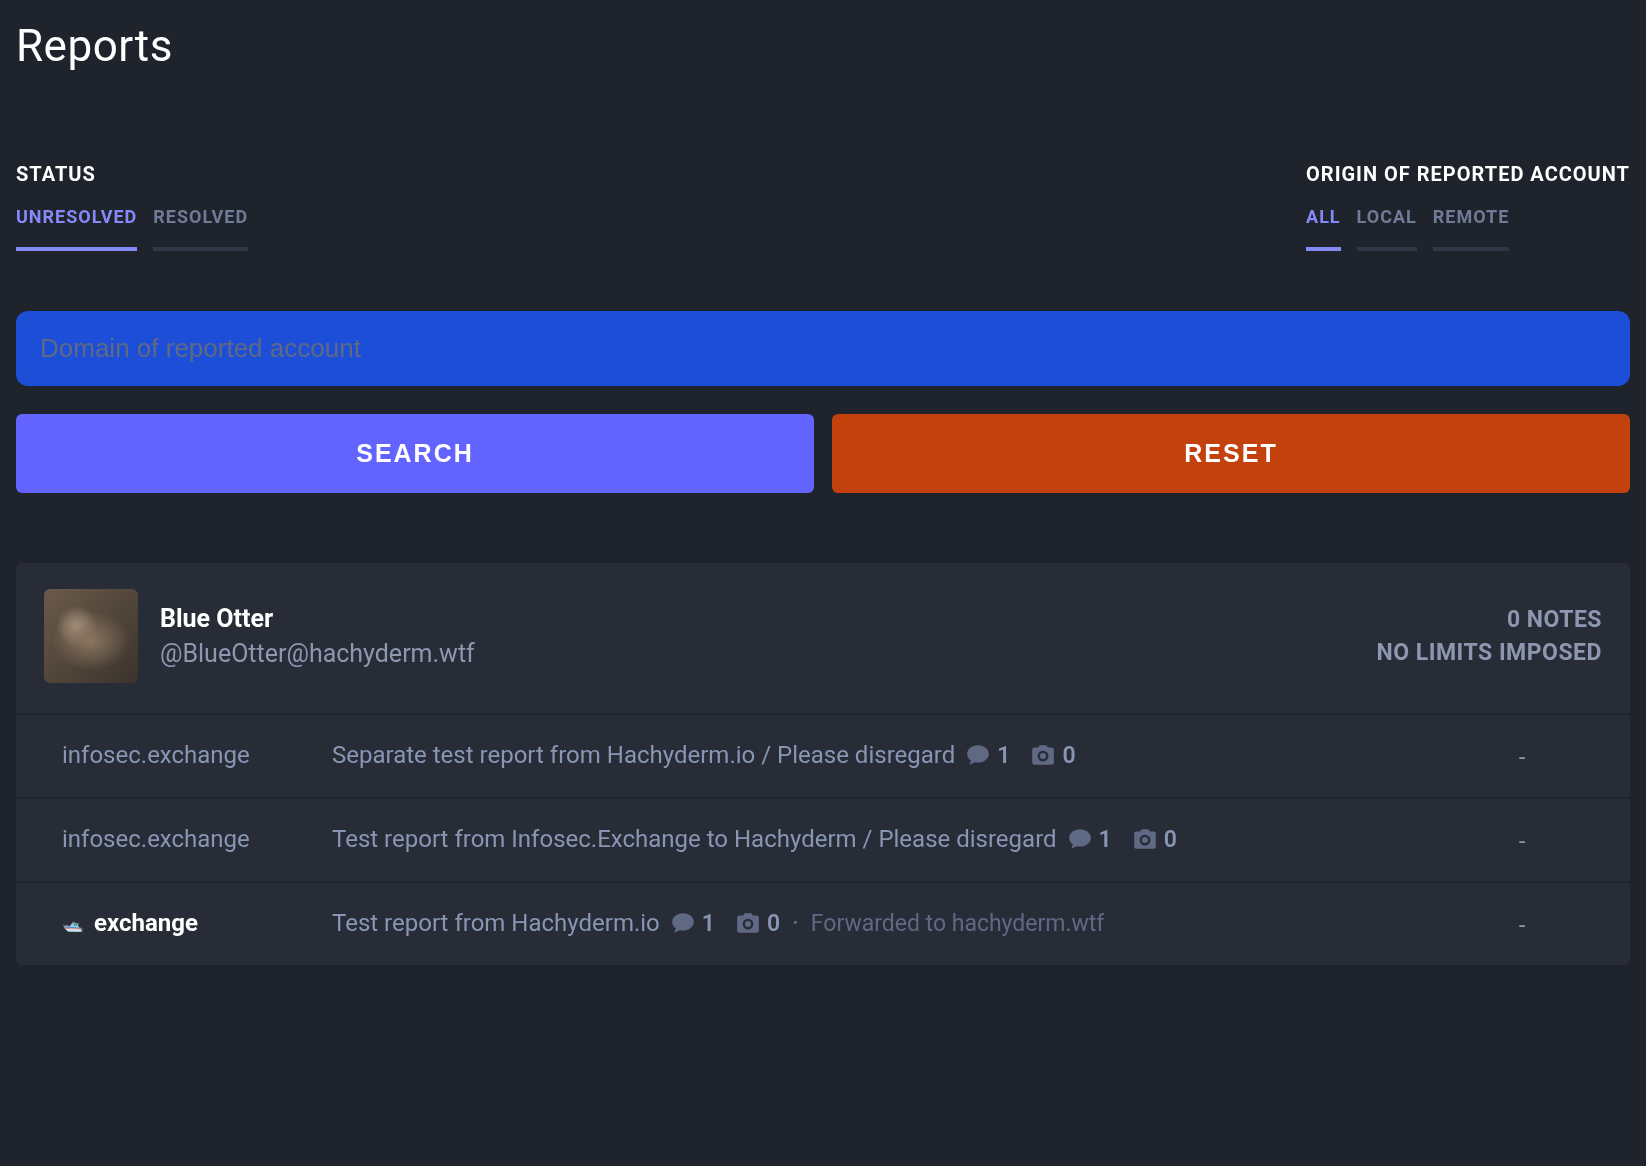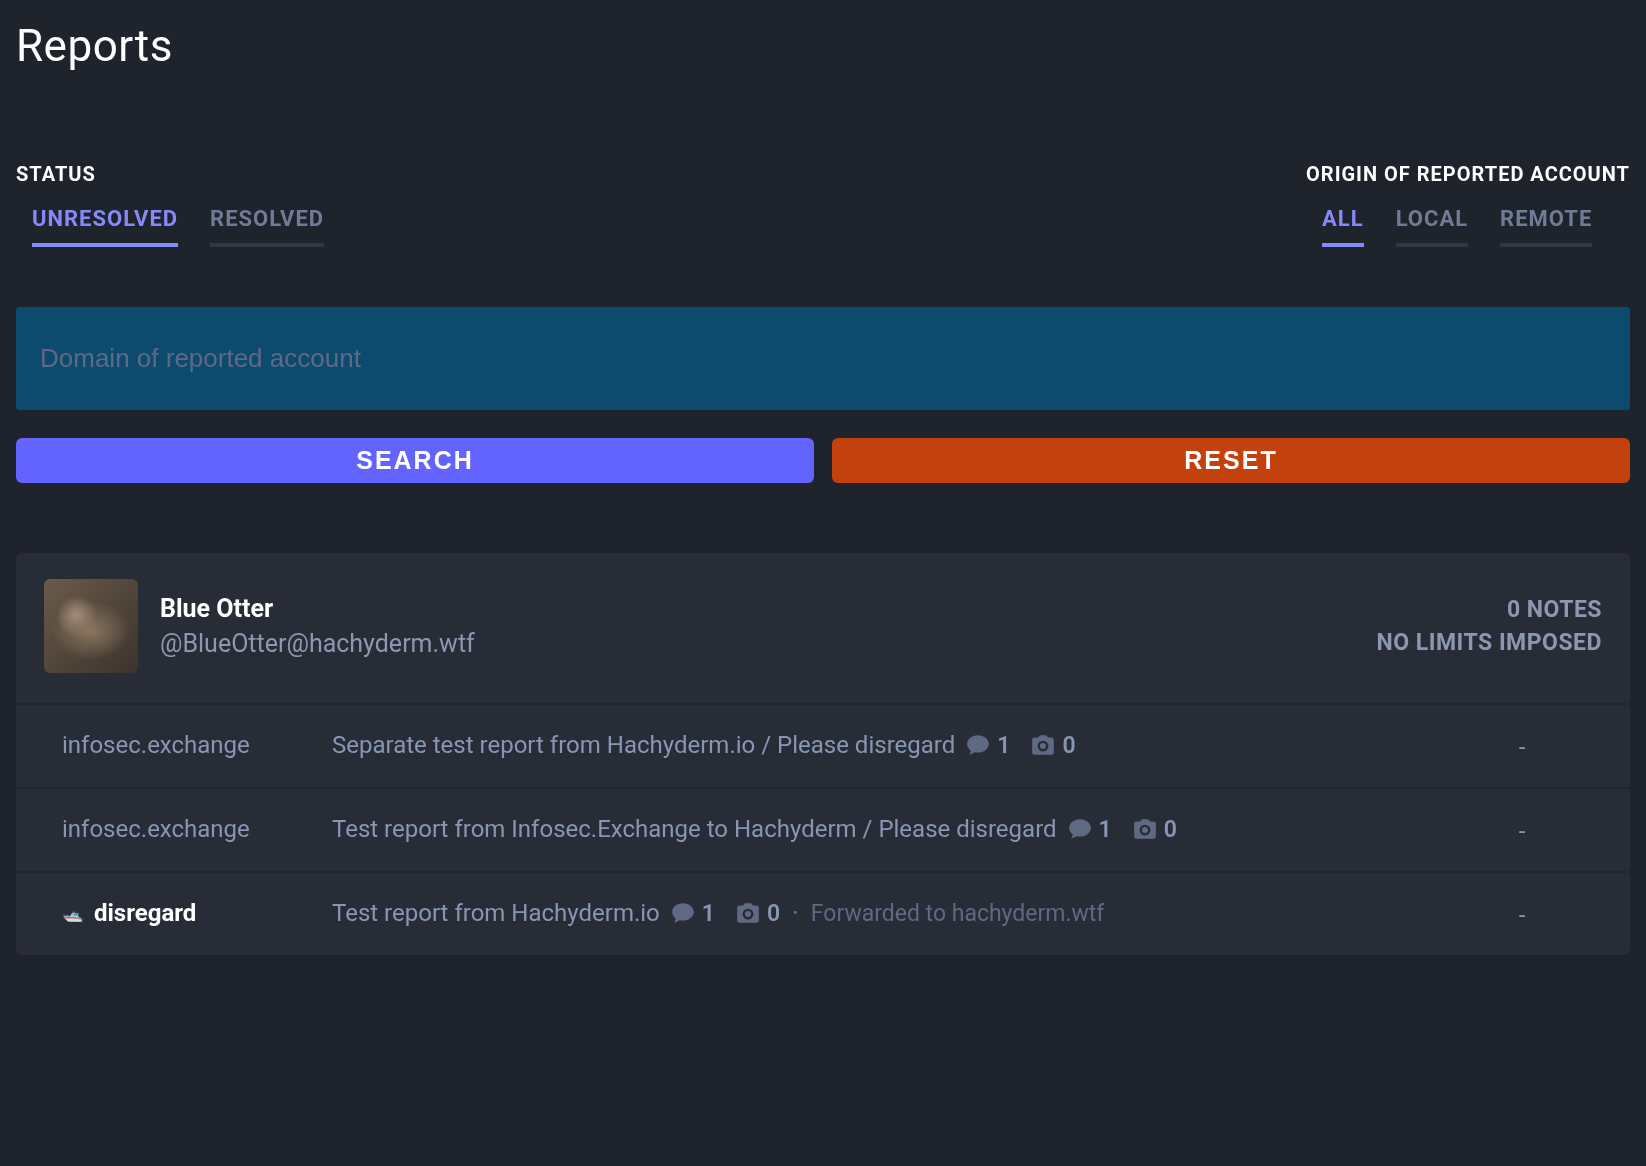--- a/index.html
+++ b/index.html
@@ -36,59 +36,58 @@
     font-size: 20px;
     font-weight: 700;
     color: #ffffff;
     letter-spacing: 1px;
   }
   .filter-tabs {
     display: flex;
     gap: 16px;
   }
   .filter-tab {
-    font-size: 22px;
+    font-size: 18px;
     font-weight: 700;
     letter-spacing: 1px;
     color: #707b97;
-    padding-bottom: 12px;
+    padding-bottom: 20px;
     border-bottom: 4px solid #333745;
     cursor: pointer;
-    margin-left: 16px;
   }
   .filter-tab.selected {
     color: #858afa;
     border-bottom-color: #858afa;
   }
 
   .search-input {
     width: 100%;
-    background: #0c4a6e;
+    background: #1d4ed8;
     border: none;
-    border-radius: 3px;
-    padding: 36px 24px;
+    border-radius: 12px;
+    padding: 22px 24px;
     font-size: 26px;
     color: #d9e1e8;
     outline: none;
     margin-bottom: 28px;
   }
   .search-input::placeholder {
     color: #606984;
   }
 
   .button-row {
     display: flex;
     gap: 18px;
     margin-bottom: 70px;
   }
   .btn {
     flex: 1;
     border: none;
     border-radius: 6px;
-    padding: 8px 0;
+    padding: 25px 0;
     font-size: 25px;
     font-weight: 700;
     letter-spacing: 2px;
     color: #ffffff;
     cursor: pointer;
   }
   .btn-primary { background: #6364ff; }
   .btn-danger  { background: #c2410c; }
 
   .report-card {
@@ -297,21 +296,21 @@
           </span>
           <span class="count">0</span>
         </div>
       </div>
       <div class="row-right">-</div>
     </div>
 
     <div class="report-row">
       <div class="row-source bold">
         <span class="source-avatar">🛥️</span>
-        <span>disregard</span>
+        <span>exchange</span>
       </div>
       <div class="row-main">
         <div class="row-text">Test report from Hachyderm.io</div>
         <div class="row-meta">
           <span class="meta-icon">
             <svg viewBox="0 0 24 24">
                 <path d="M12 3C6.5 3 2 6.6 2 11c0 2.4 1.3 4.5 3.4 6L4 21l5-2.3c1 .2 2 .3 3 .3 5.5 0 10-3.6 10-8S17.5 3 12 3z"></path>
               </svg>
           </span>
           <span class="count">1</span>

